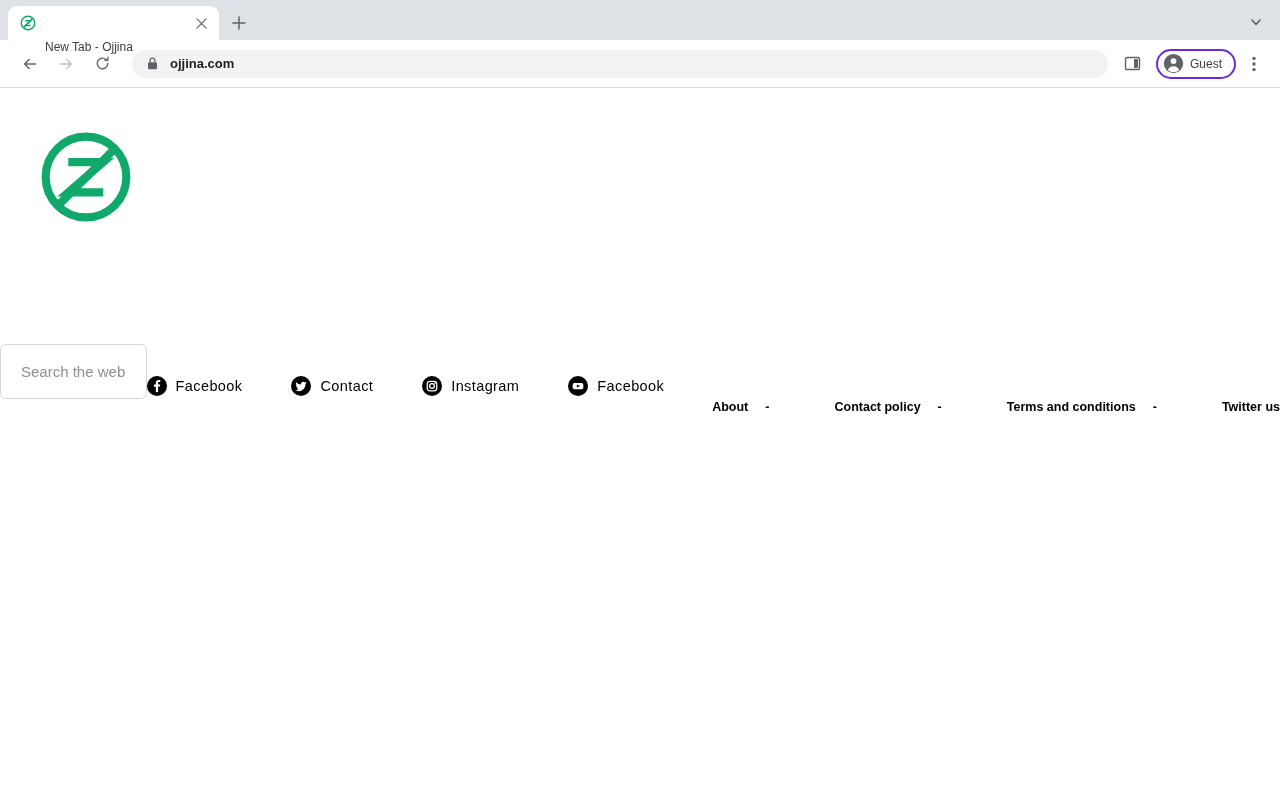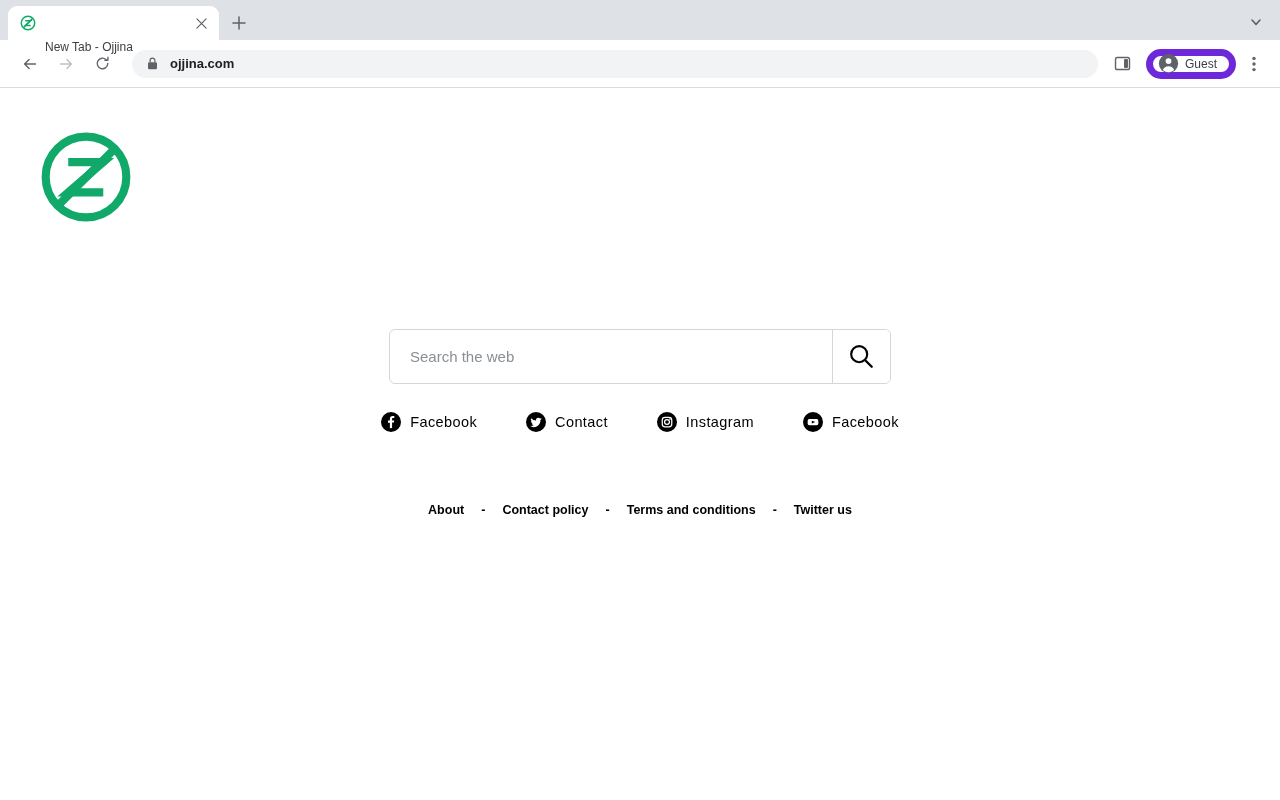--- a/index.html
+++ b/index.html
@@ -103,21 +103,21 @@
 
   .tool-icon {
     width: 30px; height: 30px;
     display: flex; align-items: center; justify-content: center;
     color: #5f6368; flex: 0 0 30px;
     margin: 0 2px;
   }
   .profile-chip {
     height: 30px;
     display: flex; align-items: center;
-    border: 7px solid #6d28d9;
+    border: 2px solid #6d28d9;
     border-radius: 15px;
     padding: 0 12px 0 5px;
     margin-left: 6px;
     gap: 6px;
     flex: 0 0 auto;
     justify-content: center;
   }
   .profile-chip .label { font-size: 12px; color: #3c4043; white-space: nowrap; }
   .menu-btn {
     width: 28px; height: 30px;
@@ -137,21 +137,21 @@
   .site-logo {
     position: absolute;
     left: 38px; top: 41px;
     width: 96px; height: 96px;
   }
 
   .center-col {
     position: absolute;
     left: 0; right: 0;
     top: 241px;
-    display: flex; flex-direction: column; align-items: center;
+    display: flex; flex-direction: row; align-items: center;
   }
 
   .search-wrap {
     width: 502px; height: 55px;
     border: 1px solid #d4d6d9;
     border-radius: 6px;
     display: flex;
     background: #ffffff;
     overflow: hidden;
   }
@@ -199,20 +199,21 @@
     display: flex; align-items: center;
     margin-top: 71px;
     gap: 0;
   }
   .footer-link {
     font-size: 12.5px;
     font-weight: bold;
     color: #000000;
     text-decoration: none;
     white-space: nowrap;
+    margin-left: 48px;
   }
   .footer-sep {
     font-size: 12.5px;
     font-weight: bold;
     color: #000000;
     padding: 0 17px;
   }
 </style>
 </head>
 <body>

